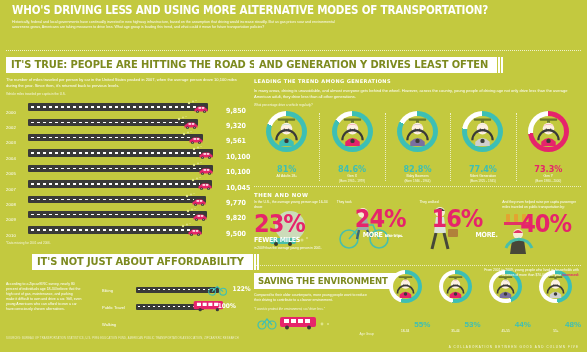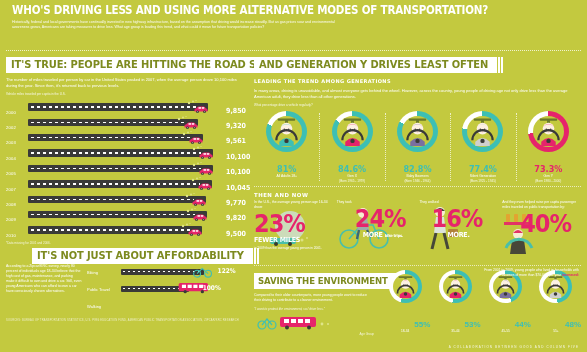--- a/index.html
+++ b/index.html
@@ -135,21 +135,21 @@
     letter-spacing:-1px;
   }
   .stat-sub {
     font-family:"DejaVu Sans Condensed","Liberation Sans Narrow","Liberation Sans",sans-serif;
     font-weight:bold; color:#ffffff; font-size:7px; letter-spacing:-.2px;
   }
   .stat-note { font-size:3.2px; color:#ffffff; line-height:4.4px; margin-top:2px; }
   .inline-small { font-size:4px; color:#ffffff; font-weight:bold; }
 
   
-  .afford { display:flex; margin-top:0; gap:5px; }
+  .afford { display:flex; margin-top:12px; gap:20px; }
   .afford-copy { width:76px; font-size:3.5px; line-height:5px; color:#ffffff; }
   .afford-chart { flex:1; }
   .ab-row { display:flex; align-items:center; height:17px; }
   .ab-label { width:34px; font-size:4px; color:#ffffff; }
   .ab-track { position:relative; flex:1; height:17px; }
   .ab-road { position:absolute; left:0; top:5px; height:6px; background:#3a3a38; border-radius:1px; }
   .ab-road::after{
     content:""; position:absolute; left:2px; right:4px; top:2.4px; height:1.2px;
     background:repeating-linear-gradient(to right,#ffffff 0 2.5px,transparent 2.5px 5px);
   }
@@ -400,21 +400,21 @@
                 <circle cx="7" cy="2.5" r="0.9" fill="#dfe58a"></circle>
                 <circle cx="10" cy="1.5" r="0.6" fill="#dfe58a"></circle>
               </svg>
             </div>
             <div class="bar-val">9,500</div>
           </div>
         </div>
       <div class="footnote">*Data missing for 2001 and 2006.</div>
 
       
-      <div style="padding-left:26px;">
+      <div style="margin-top:6px;padding-left:26px;">
         <div class="band-title">IT'S NOT JUST ABOUT AFFORDABILITY</div>
       </div>
       <div class="afford">
         <div class="afford-copy">According to a Zipcar/KRC survey, nearly 80 percent of individuals age 18-34 believe that the high cost of gas, maintenance, and parking make it difficult to own and drive a car. Still, even young Americans who can afford to own a car have consciously chosen alternatives.</div>
         <div class="afford-chart" id="afford-chart">
             <div class="ab-row">
               <div class="ab-label">Biking</div>
               <div class="ab-track">
                 <div class="ab-road" style="width:82.58461538461539px"></div>
                 <div style="position:absolute;left:70.58461538461539px;top:0px"><svg viewBox="0 0 26 14" width="22" height="12">
@@ -604,21 +604,21 @@
             <div style="position:relative;margin-top:2px;">
               <div style="position:absolute;left:-2px;top:-2px;opacity:.9"><svg viewBox="0 0 46 46" width="46" height="46">
                   <circle cx="22" cy="7" r="5" fill="#fdf1e3"></circle>
                   <path d="M17 6 Q22 0 27 6 Z" fill="#3a3a38"></path>
                   <path d="M18 12 L16 28 L28 28 L26 12 Z" fill="#dfe6ee"></path>
                   <path d="M20 12 L22 22 L24 12 Z" fill="#3dbfb4"></path>
                   <path d="M18 28 L14 44 M26 28 L30 44" stroke="#3a3a38" stroke-width="3"></path>
                   <rect x="30" y="24" width="10" height="8" rx="1" fill="#b07a3a"></rect>
                 </svg></div>
               <div class="big-stat" style="position:relative;margin-left:12px;">16%</div>
-              <div class="stat-sub" style="position:relative;margin-left:28px;">MORE.</div>
+              <div class="stat-sub" style="position:relative;margin-left:28px;padding-left:28px;">MORE.</div>
             </div>
           </div>
           <div class="then-cell">
             <div class="then-cap">And they even helped raise per capita passenger miles traveled on public transportation by:</div>
             <div style="position:relative;margin-top:2px;">
               <div style="position:absolute;left:-2px;top:-2px;opacity:.9"><svg viewBox="0 0 60 46" width="60" height="46">
                   <rect x="6" y="4" width="4" height="8" rx="1" fill="#e6a030"></rect>
                   <rect x="14" y="4" width="4" height="8" rx="1" fill="#e6a030"></rect>
                   <rect x="22" y="4" width="4" height="8" rx="1" fill="#e6a030"></rect>
                   <rect x="4" y="12" width="26" height="3" fill="#e6246b"></rect>

